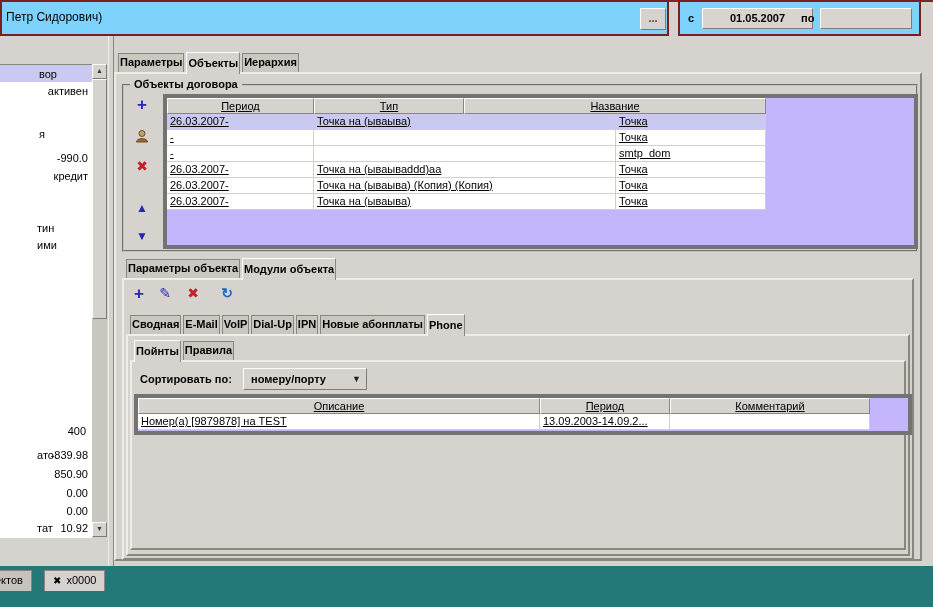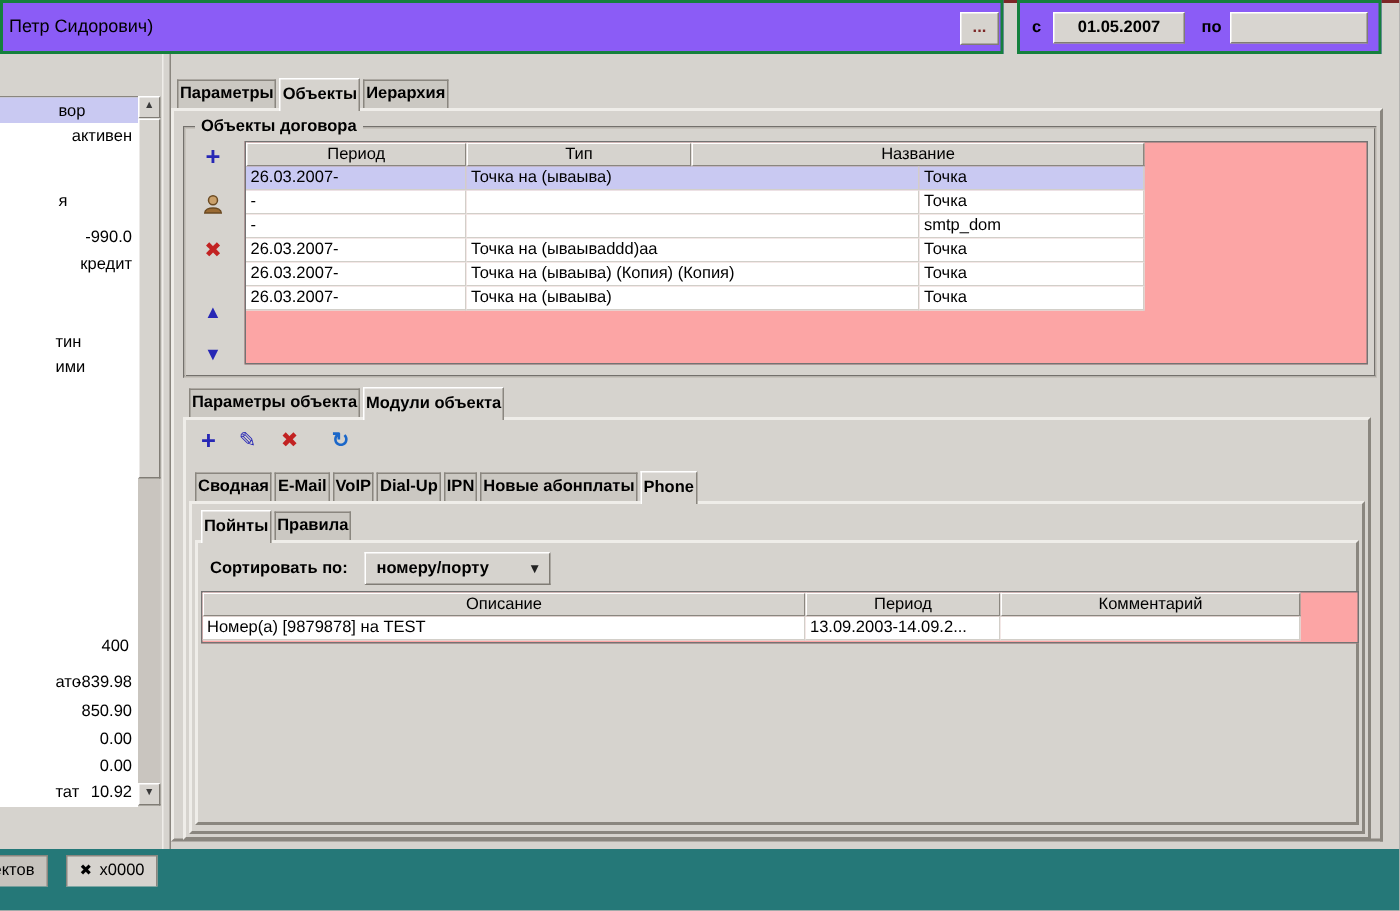--- a/index.html
+++ b/index.html
@@ -6,31 +6,31 @@
   .app{position:relative;width:933px;height:607px;background:#d6d3ce;
        font-family:"Liberation Sans",sans-serif;font-size:11px;color:#000;overflow:hidden;}
   .abs{position:absolute;}
   .panel{position:absolute;border:2px solid;border-color:#efede9 #8a867f #8a867f #efede9;background:#d6d3ce;}
   .groupbox{position:absolute;border:2px groove #c7c3bc;}
   .gb-title{position:absolute;top:-8px;left:6px;background:#d6d3ce;padding:0 4px;font-weight:bold;white-space:nowrap;}
   .tabrow{position:absolute;display:flex;align-items:flex-end;gap:2px;z-index:5;}
   .tab{height:18px;line-height:17px;padding:0 1px;font-weight:bold;background:#cbc8c2;
        border:1px solid #8a867f;border-bottom:none;white-space:nowrap;cursor:default;}
   .tab.sel{height:21px;line-height:20px;background:#d6d3ce;border-left-color:#ffffff;border-top-color:#ffffff;margin-bottom:-2px;}
-  .viewport{position:absolute;background:#fca5a5;border:1px solid #737373;overflow:hidden;}
+  .viewport{position:absolute;background:#c4b5fd;border:4px solid #737373;overflow:hidden;text-decoration:underline;}
   .row{display:flex;}
   .th{background:#d6d3ce;border:1px solid;border-color:#ffffff #8a867f #8a867f #ffffff;
       text-align:center;height:16px;line-height:14px;box-sizing:border-box;overflow:hidden;white-space:nowrap;}
   .td{height:16px;line-height:15px;box-sizing:border-box;border-right:1px solid #d2cfc9;border-bottom:1px solid #d2cfc9;
       padding:0 3px;overflow:hidden;white-space:nowrap;background:#ffffff;}
   .row.sel .td{background:#c9c9f2;}
   .icon{position:absolute;width:18px;height:18px;text-align:center;line-height:17px;font-size:14px;cursor:default;}
   .btn{background:#d6d3ce;border:1px solid;border-color:#ffffff #807c75 #807c75 #ffffff;text-align:center;cursor:default;}
   .maroon-line{position:absolute;background:#7d2727;}
-  .hdr-panel{position:absolute;border:2px solid #15803d;background:#8b5cf6;box-sizing:border-box;}
+  .hdr-panel{position:absolute;border:2px solid #7f1d1d;background:#7dd3fc;box-sizing:border-box;}
   .field{position:absolute;background:#d8d5d0;border:1px solid;border-color:#ffffff #807c75 #807c75 #ffffff;
          font-weight:bold;text-align:center;line-height:19px;box-sizing:border-box;}
   .lbl-b{position:absolute;font-weight:bold;white-space:nowrap;}
   .sb-item{position:absolute;white-space:nowrap;line-height:14px;margin-left:37px;}
   .scroll{position:absolute;background:#c9c5bf;}
   .scroll-btn{position:absolute;width:15px;height:15px;background:#d6d3ce;border:1px solid;
               border-color:#ffffff #807c75 #807c75 #ffffff;box-sizing:border-box;
               font-size:7px;line-height:12px;text-align:center;color:#3a3a3a;}
   .scroll-thumb{position:absolute;left:0;width:15px;background:#d6d3ce;border:1px solid;
                 border-color:#ffffff #807c75 #807c75 #ffffff;box-sizing:border-box;}
@@ -50,21 +50,21 @@
 
 <div class="app">
 
   <div class="maroon-line" style="left:0;top:0;width:933px;height:2px"></div>
   <div class="hdr-panel" style="left:0;top:0;width:669px;height:36px">
     <div class="abs" style="left:4px;top:8px;font-size:12px;white-space:nowrap">Петр Сидорович)</div>
     <div class="btn abs" style="left:638px;top:6px;width:24px;height:20px;line-height:18px;font-weight:bold;color:#7d2727">...</div>
   </div>
   <div class="hdr-panel" style="left:678px;top:0;width:243px;height:36px">
     <div class="lbl-b" style="left:8px;top:10px">с</div>
-    <div class="field" style="left:22px;top:6px;width:88px;height:21px">01.05.2007</div>
+    <div class="field" style="left:22px;top:6px;width:111px;height:21px">01.05.2007</div>
     <div class="lbl-b" style="left:121px;top:10px">по</div>
     <div class="field" style="left:140px;top:6px;width:92px;height:21px"></div>
   </div>
 
   <div class="abs" style="left:0;top:64px;width:92px;height:473px;background:#ffffff;border-top:1px solid #8a867f">
     <div class="abs" style="left:0;top:0;width:92px;height:17px;background:#c9c9f2">
       <div class="sb-item" style="left:2px;top:2px">вор</div>
     </div>
     <div class="sb-item" style="right:4px;top:19px">активен</div>
     <div class="sb-item" style="left:2px;top:62px">я</div>

